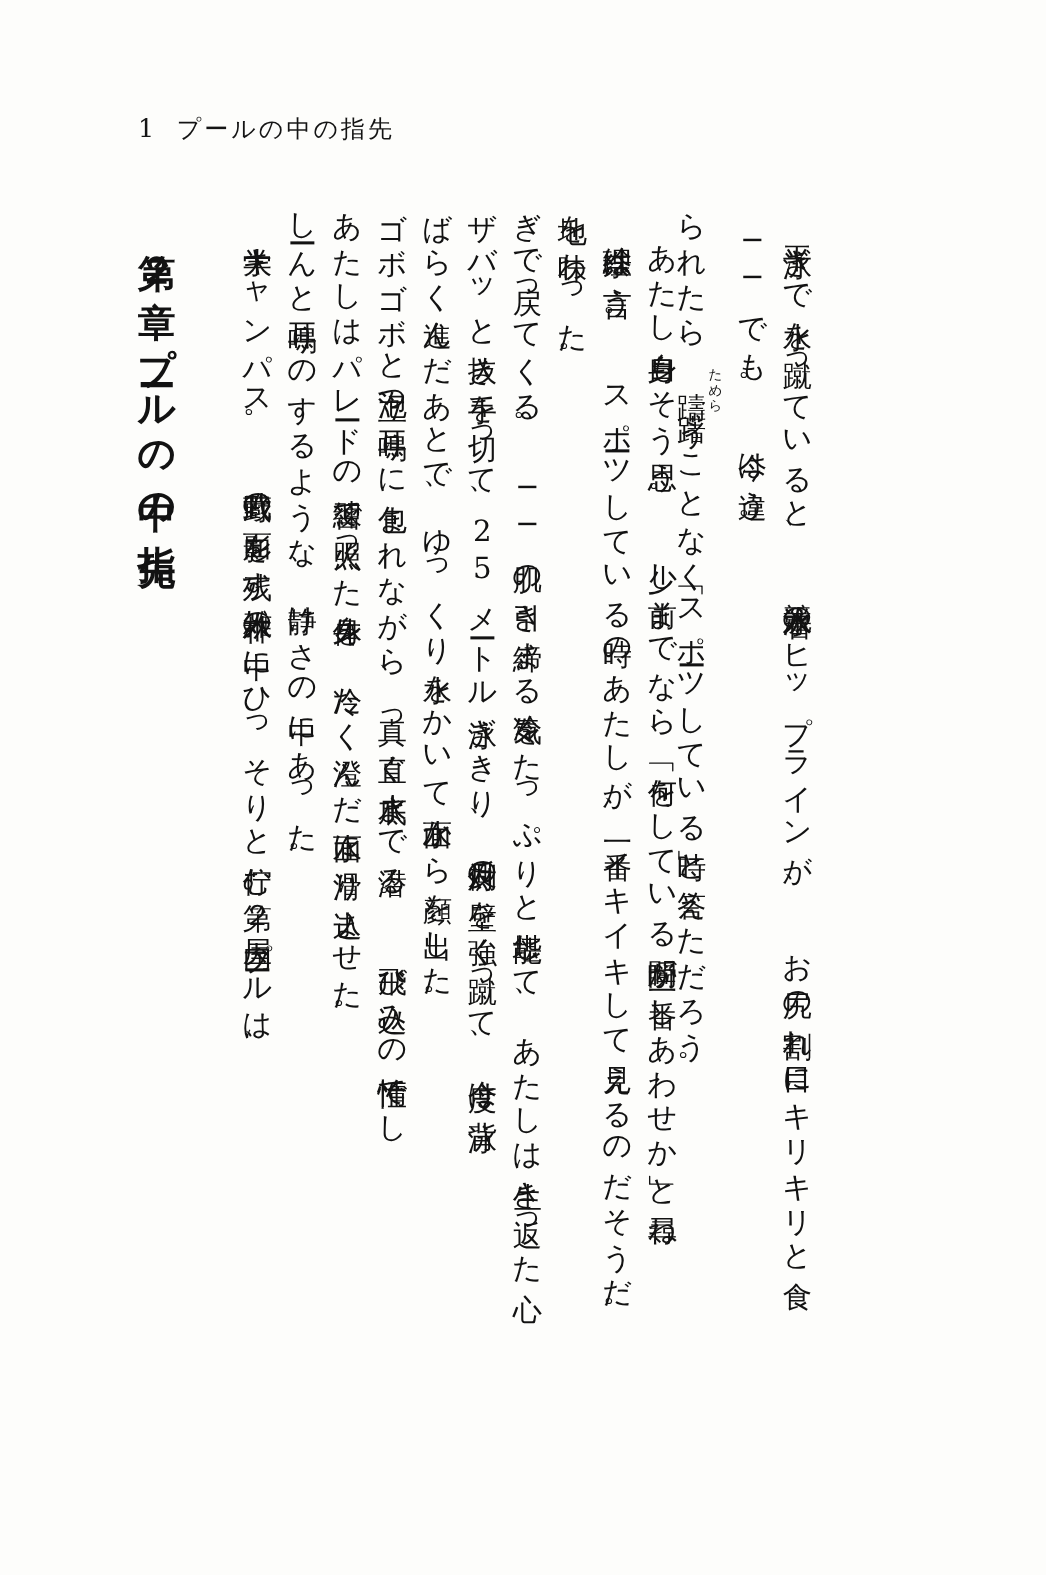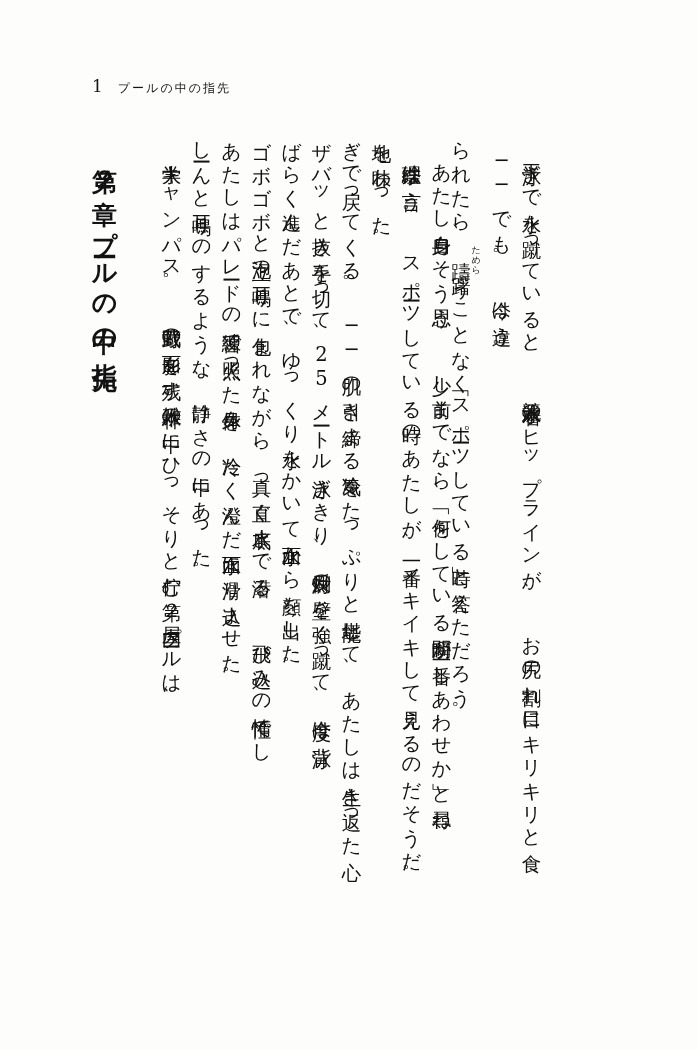--- a/index.html
+++ b/index.html
@@ -29,21 +29,21 @@
     align-items: baseline;
     gap: 14px;
     font-size: 17px;
     letter-spacing: 1px;
     color: #141414;
   }
   .running-head .folio {
     font-size: 17px;
   }
   .running-head .head-title {
-    font-size: 12px;
+    font-size: 16px;
     letter-spacing: 2px;
   }
 
   
   .text-block {
     position: absolute;
     top: 128px;
     right: 64px;
     height: 890px;
     width: 560px;

